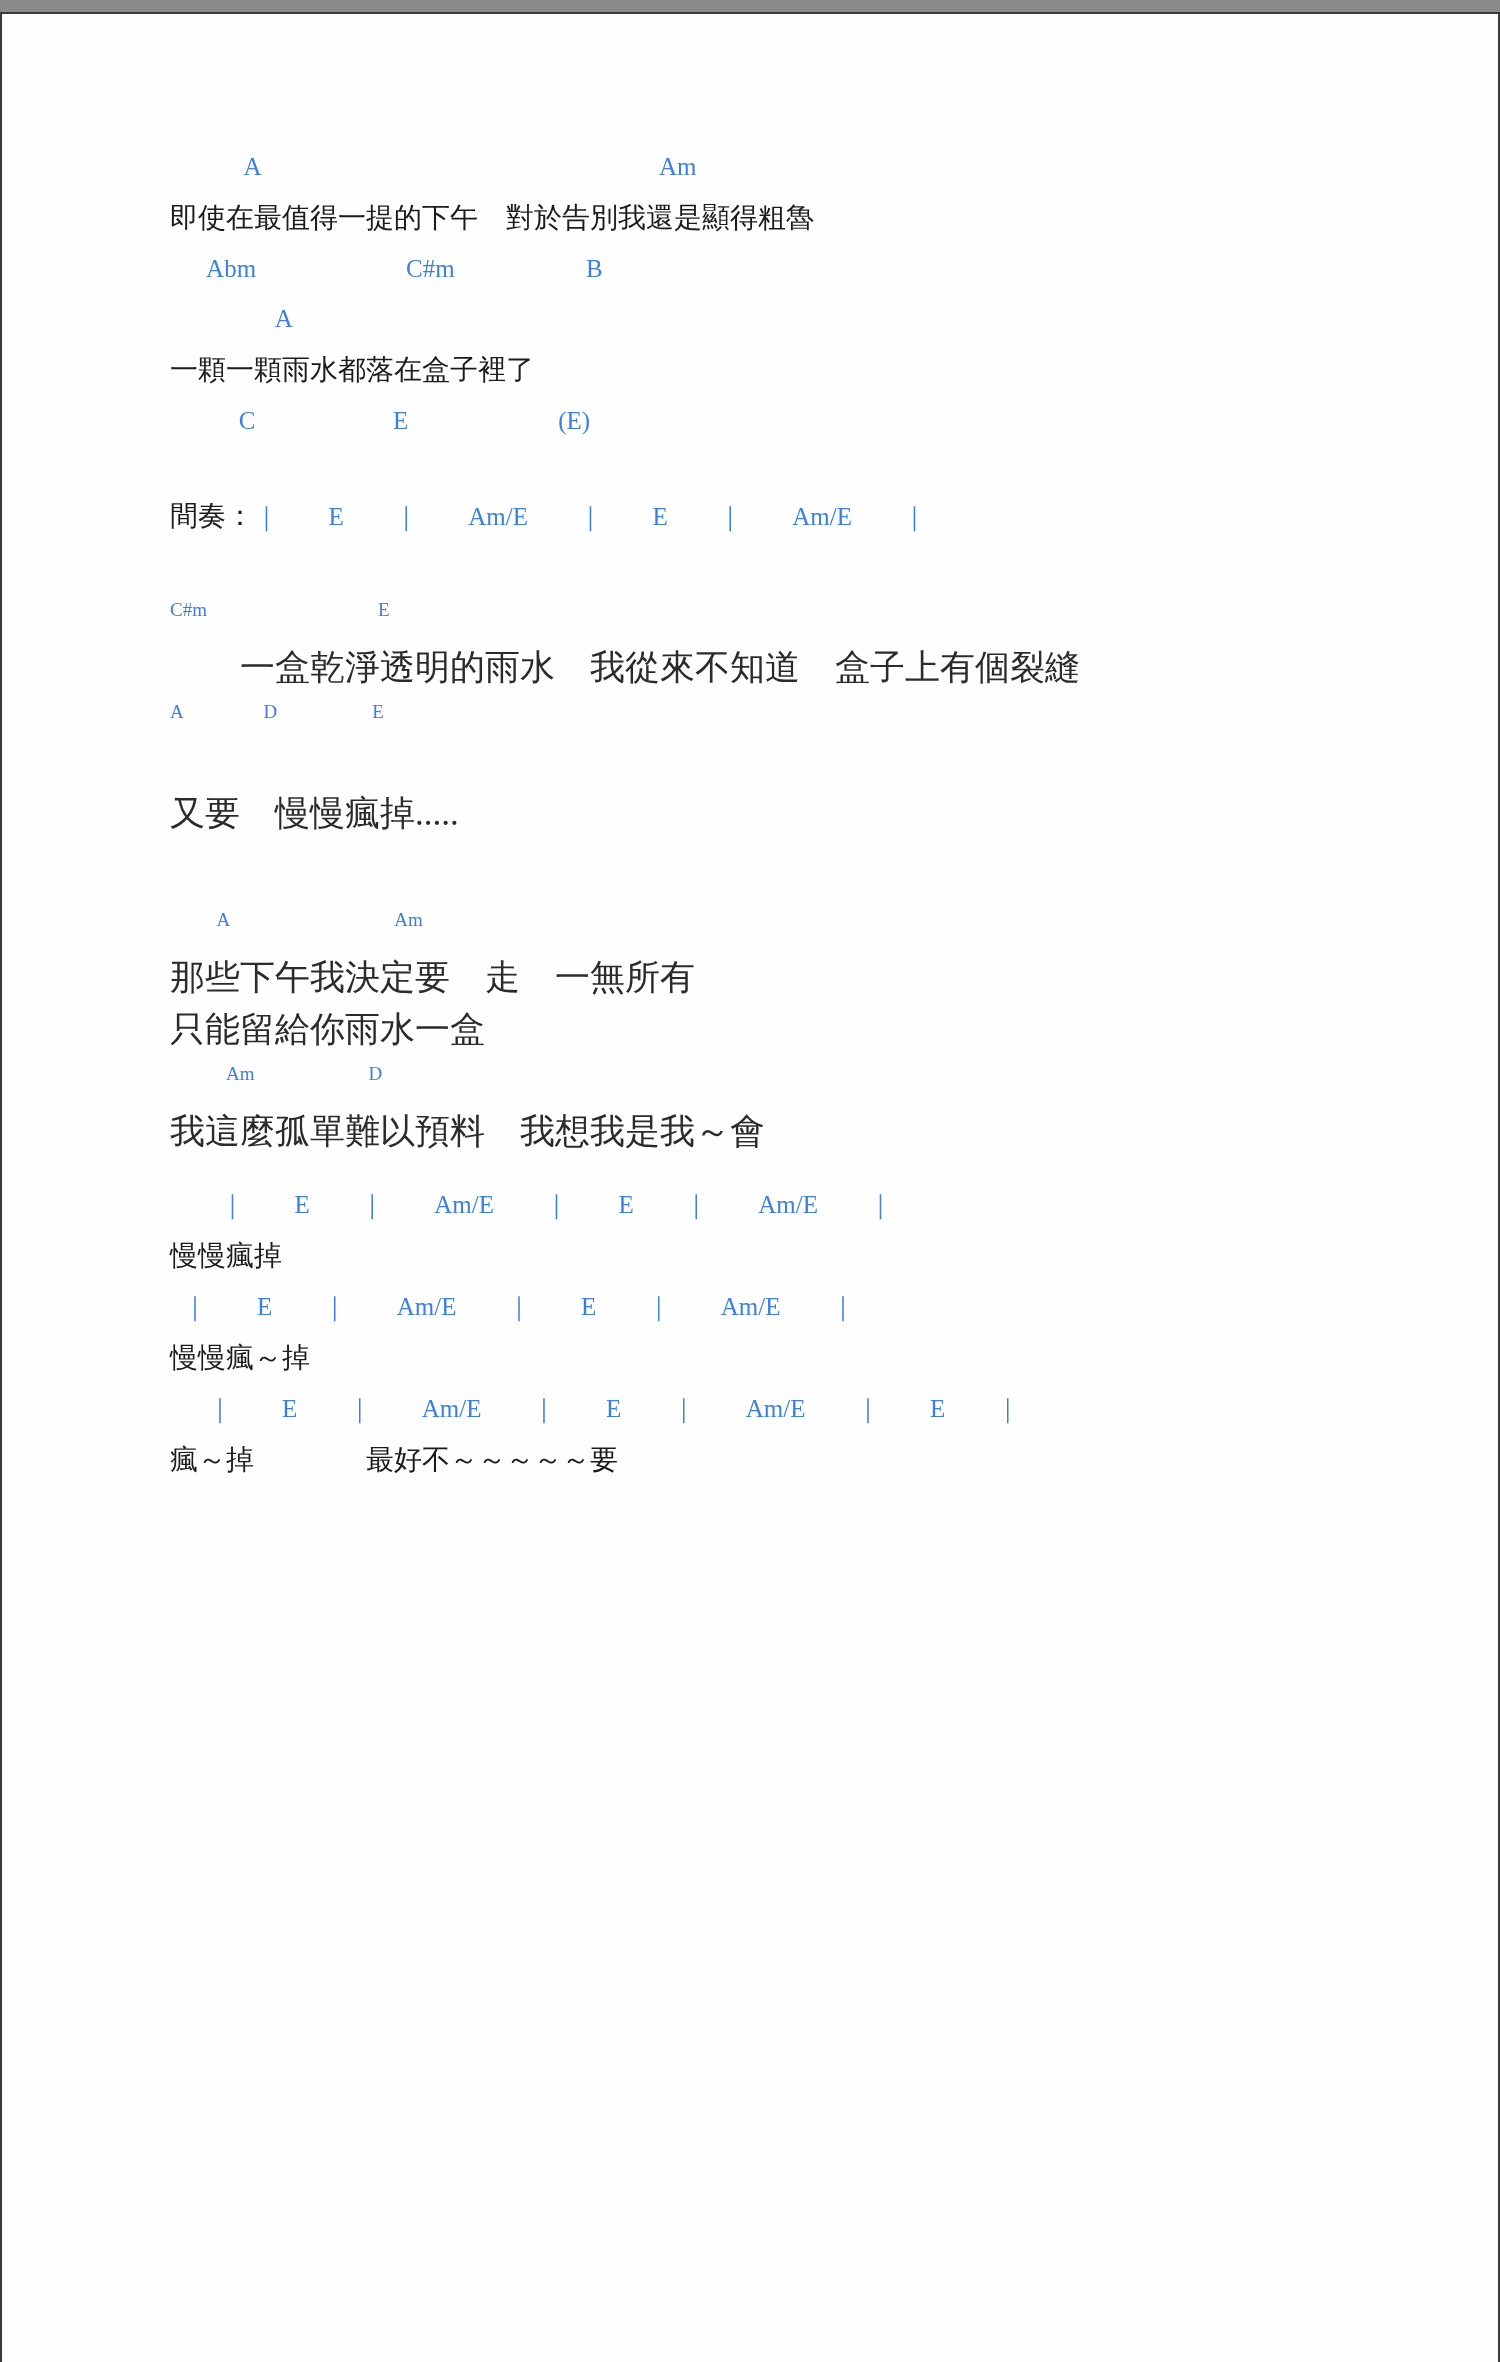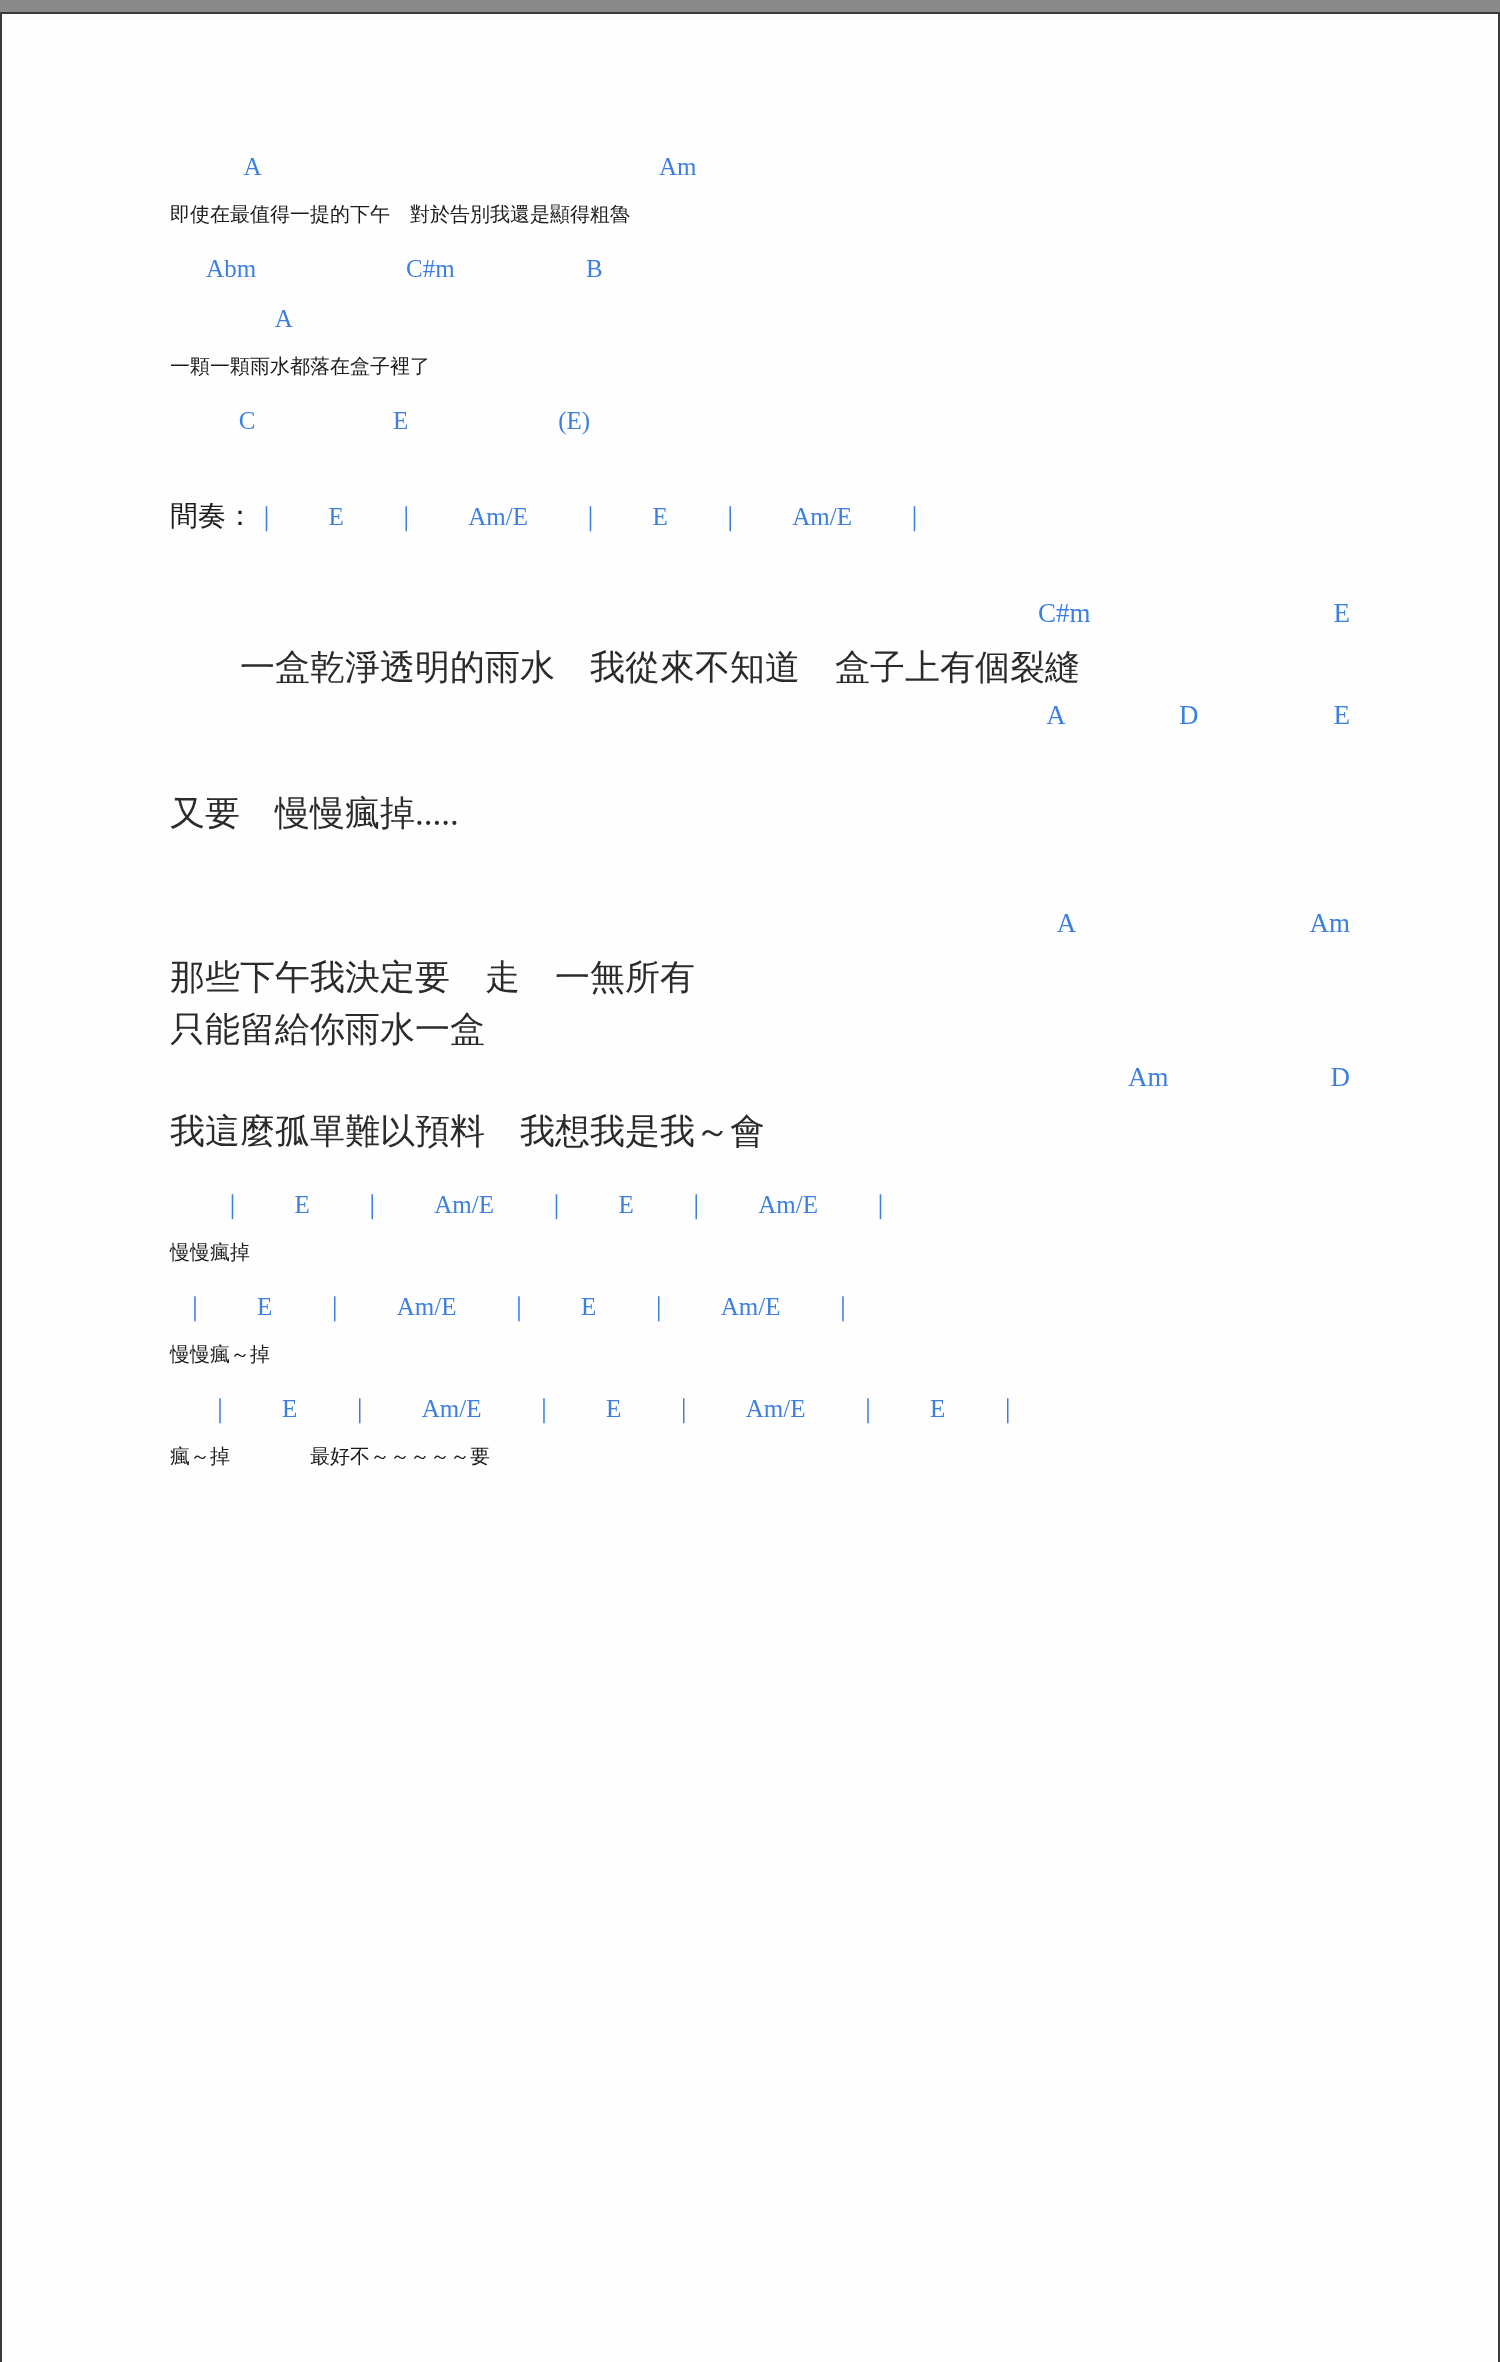--- a/index.html
+++ b/index.html
@@ -39,26 +39,25 @@
     font-family: "Liberation Serif", serif;
     line-height: 1.0;
   }
   .chordline {
     color: #3d7fe0;
     font-size: 25px;
     letter-spacing: 0;
     height: 50px;
   }
   .chordline.small {
-    font-size: 27px;
-    text-align: right;
+    font-size: 19px;
   }
   .lyricline {
     color: #1b1b1b;
-    font-size: 20px;
+    font-size: 28px;
     height: 52px;
   }
   .lyricline.thin {
     color: #2b2b2b;
     font-size: 35px;
   }
   .mixline {
     color: #1b1b1b;
     font-size: 28px;
     height: 54px;

